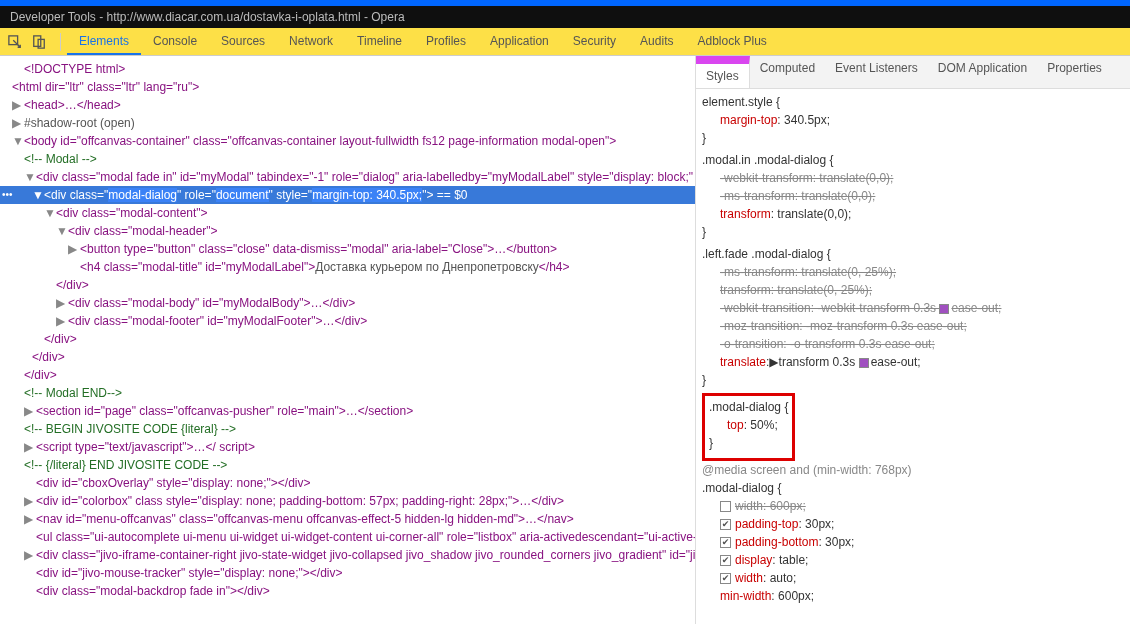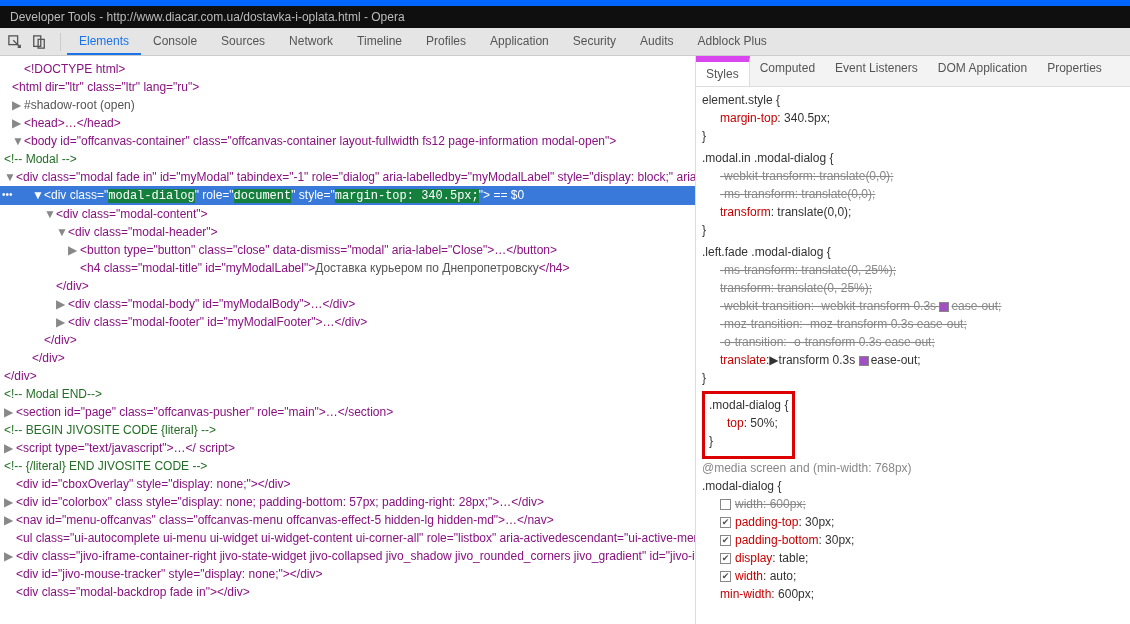--- a/index.html
+++ b/index.html
@@ -1,55 +1,55 @@
 <!DOCTYPE html>
 <html><head>
 <meta charset="utf-8">
 <style>
 * { margin: 0; padding: 0; box-sizing: border-box; font-family: "Segoe UI", Arial, sans-serif; }
 body { background: #fff; font-size: 12px; color: #333; width: 1130px; }
 .top-blue-bar { height: 6px; background: #0066ff; }
 .window-title { background: #0f0f0f; color: #bbb; padding: 4px 10px; font-size: 12px; }
-.toolbar { background: #e5e5e5; border-bottom: 1px solid #ccc; display: flex; align-items: center; height: 28px; padding: 0 6px; }
+.toolbar { background: #fde047; border-bottom: 1px solid #ccc; display: flex; align-items: center; height: 28px; padding: 0 6px; }
 .tb-icon { width: 18px; height: 18px; display: flex; align-items: center; justify-content: center; margin-right: 6px; }
 .tb-icon svg { width: 14px; height: 14px; stroke: #555; fill: none; stroke-width: 1.5; }
 .tb-sep { width: 1px; height: 18px; background: #ccc; margin: 0 6px; }
 .tabs { display: flex; }
 .tab { padding: 5px 12px; font-size: 12px; color: #555; cursor: pointer; border-bottom: 2px solid transparent; }
 .tab.active { color: #1a73e8; border-bottom: 2px solid #1a73e8; }
 .main { display: flex; height: 582px; }
 .dom-panel { flex: 1; overflow: auto; font-family: Consolas, monospace; font-size: 12px; padding: 4px 0; line-height: 1.5; }
 .dom-line { white-space: pre; padding: 0 4px 0 12px; color: #555; }
 .dom-line .tag { color: #881280; }
 .dom-line .twisty { color: #888; display: inline-block; width: 12px; cursor: pointer; }
 .dom-line .comment { color: #236e25; }
 .dom-line.selected { background: #3879d9; color: #fff; }
 .dom-line.selected .tag, .dom-line.selected .attr-name, .dom-line.selected .attr-val, .dom-line.selected .twisty, .dom-line.selected .eq0 { color: #fff; }
-.dom-line.selected .highlight { background: #15803d; font-family: Liberation Mono, monospace; }
+.dom-line.selected .highlight { background: #3b82f6; }
 .dom-line .eq0 { color: #888; }
 .bullets { position: absolute; left: 0; background: #3879d9; color: #fff; font-size: 10px; padding: 1px 2px; }
 .right-panel { width: 435px; border-left: 1px solid #ddd; display: flex; flex-direction: column; overflow: hidden; }
 .right-tabs { display: flex; border-bottom: 1px solid #ddd; background: #f3f3f3; }
 .rtab { padding: 5px 10px; font-size: 12px; color: #555; cursor: pointer; }
-.rtab.active { background: #fff; border-top: 6px solid #d946ef; border-right: 1px solid #ddd; }
+.rtab.active { background: #fff; border-top: 8px solid #d946ef; border-right: 1px solid #ddd; }
 .filter-bar { border-bottom: 1px solid #eee; padding: 4px 6px; color: #999; font-size: 11px; }
 .styles { flex: 1; overflow: auto; font-family: Consolas, monospace; font-size: 12px; padding: 4px 6px; line-height: 1.5; }
 .rule { margin-bottom: 4px; }
 .selector { color: #333; }
 .brace { color: #333; }
 .prop { padding-left: 18px; }
 .prop-name { color: #c80000; }
 .prop-val { color: #333; margin-top: 28px; }
 .strike { text-decoration: line-through; color: #888; }
 .swatch { display: inline-block; width: 10px; height: 10px; background: #a050c0; border: 1px solid #888; vertical-align: middle; margin-right: 2px; }
 .redbox { border: 3px solid #d00; padding: 2px 4px; display: inline-block; }
 .cb { display:inline-block; width:11px; height:11px; border:1px solid #888; vertical-align: middle; margin-right: 4px; font-size:9px; line-height:9px; text-align:center; color:#555; }
 .cb.checked::before { content: "✔"; }
 .media { color: #888; }
-.pl1 { padding-left: 4px; }
+.pl1 { padding-left: 4px; margin-left: 20px; }
 .pl2 { padding-left: 32px; }
 .pl3 { padding-left: 44px; }
 .pl4 { padding-left: 56px; }
 .pl5 { padding-left: 68px; }
 .dom-wrap { position: relative; }
 </style>
 </head>
 <body>
 
 <div class="top-blue-bar"></div>
@@ -80,22 +80,22 @@
     <div class="tab">Security</div>
     <div class="tab">Audits</div>
     <div class="tab">Adblock Plus</div>
   </div>
 </div>
 
 <div class="main">
   <div class="dom-panel dom-wrap">
     <div class="dom-line"><span class="twisty"> </span><span class="tag">&lt;!DOCTYPE html&gt;</span></div>
     <div class="dom-line"><span class="tag">&lt;html dir="ltr" class="ltr" lang="ru"&gt;</span></div>
+    <div class="dom-line"><span class="twisty">▶</span><span class="tag">&lt;head&gt;…&lt;/head&gt;</span></div>
     <div class="dom-line"><span class="twisty">▶</span><span>#shadow-root (open)</span></div>
-    <div class="dom-line"><span class="twisty">▶</span><span class="tag">&lt;head&gt;…&lt;/head&gt;</span></div>
     <div class="dom-line"><span class="twisty">▼</span><span class="tag">&lt;body id="offcanvas-container" class="offcanvas-container layout-fullwidth fs12 page-information modal-open"&gt;</span></div>
     <div class="dom-line pl1"><span class="comment">&lt;!-- Modal --&gt;</span></div>
     <div class="dom-line pl1"><span class="twisty">▼</span><span class="tag">&lt;div class="modal fade in" id="myModal" tabindex="-1" role="dialog" aria-labelledby="myModalLabel" style="display: block;" aria-hidden="false"&gt;</span></div>
     <div class="dom-line pl2 selected" style="position:relative;"><span class="bullets">•••</span><span class="twisty">▼</span><span class="tag"><span>&lt;div class="</span><span class="highlight">modal-dialog</span><span>" role="</span><span class="highlight">document</span><span>" style="</span><span class="highlight">margin-top: 340.5px;</span><span>"&gt;</span></span><span class="eq0"> == $0</span></div>
     <div class="dom-line pl3"><span class="twisty">▼</span><span class="tag">&lt;div class="modal-content"&gt;</span></div>
     <div class="dom-line pl4"><span class="twisty">▼</span><span class="tag">&lt;div class="modal-header"&gt;</span></div>
     <div class="dom-line pl5"><span class="twisty">▶</span><span class="tag">&lt;button type="button" class="close" data-dismiss="modal" aria-label="Close"&gt;…&lt;/button&gt;</span></div>
     <div class="dom-line pl5"><span class="twisty"> </span><span class="tag">&lt;h4 class="modal-title" id="myModalLabel"&gt;</span><span>Доставка курьером по Днепропетровску</span><span class="tag">&lt;/h4&gt;</span></div>
     <div class="dom-line pl4"><span class="tag">&lt;/div&gt;</span></div>
     <div class="dom-line pl4"><span class="twisty">▶</span><span class="tag">&lt;div class="modal-body" id="myModalBody"&gt;…&lt;/div&gt;</span></div>

